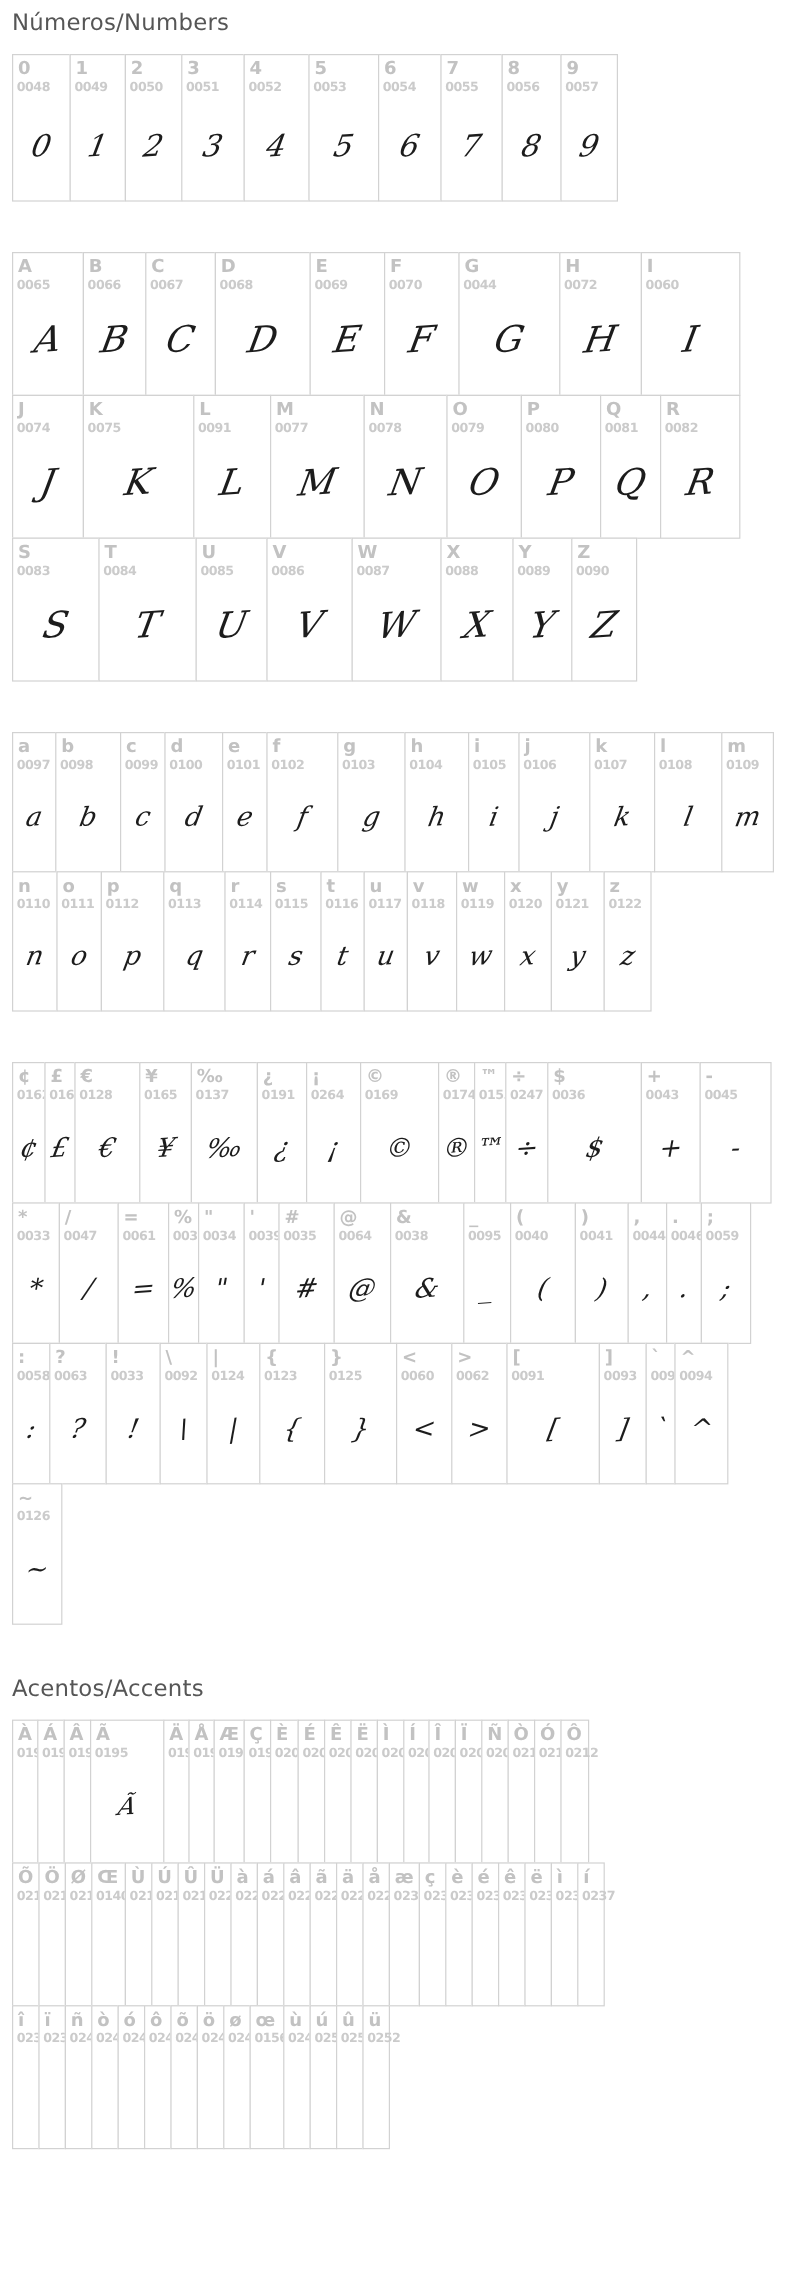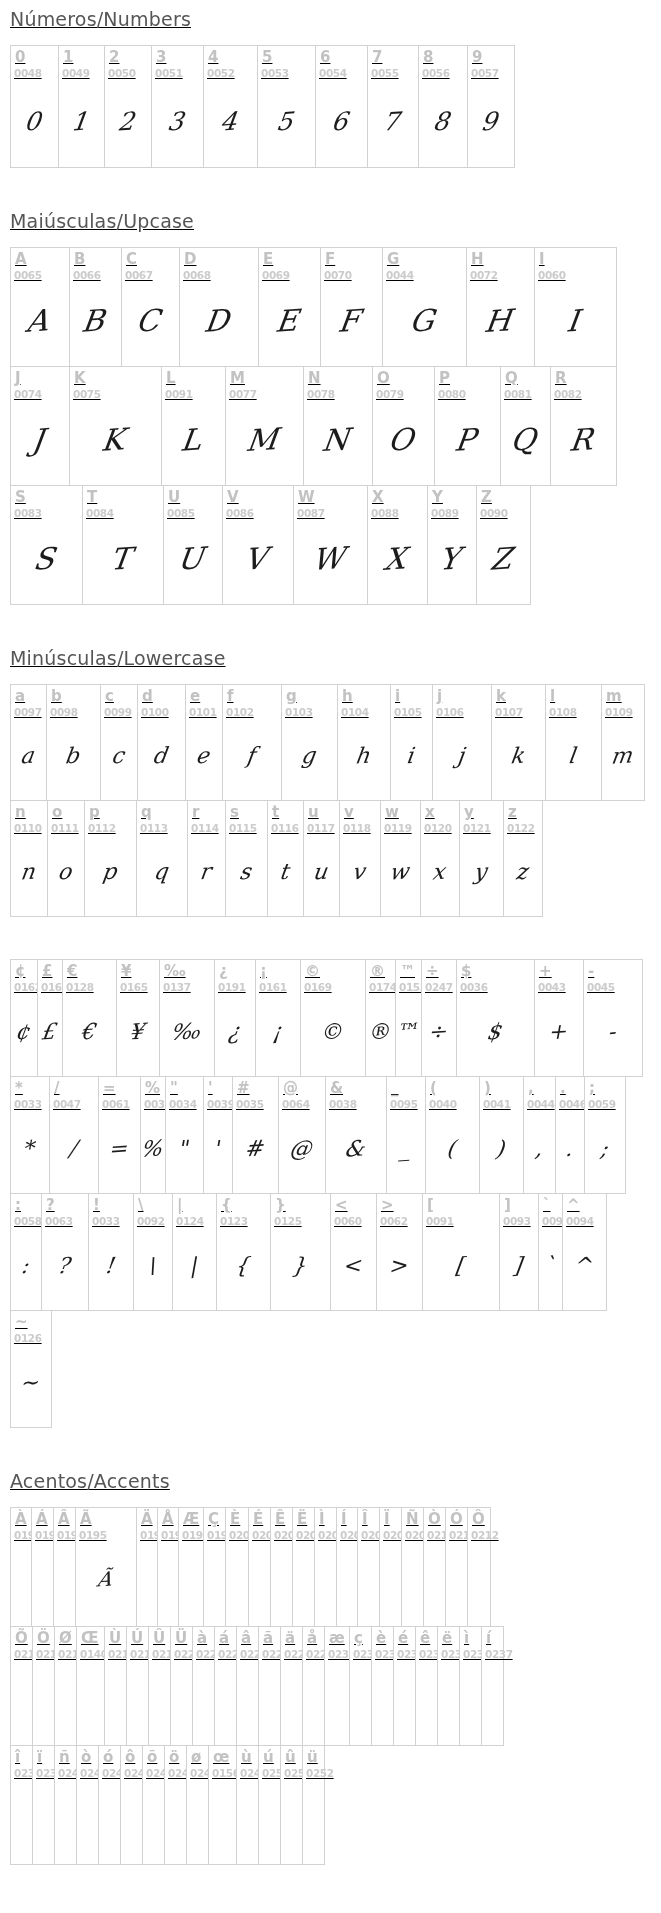--- a/index.html
+++ b/index.html
@@ -8,21 +8,21 @@
     --code-color:#cbcbcb;
     --border-color:#d2d2d2;
     --glyph-color:#1c1c1c;
   }
   html,body{margin:0;padding:0;background:#ffffff;}
   body{
     width:661px;min-height:1913px;
     font-family:"DejaVu Sans","Liberation Sans",sans-serif;
     overflow-x:hidden;
   }
-  .page{padding:8px 0 0 10px;text-decoration:underline;}
+  .page{padding:8px 0 0 10px;}
   .section{margin-top:42px;}
   .section:first-child{margin-top:0;}
   .section-title{
     font-size:19px;font-weight:normal;color:var(--title-color);
     margin:0 0 15px 0;letter-spacing:0.2px;
   }
   .cell-row{display:flex;align-items:flex-start;}
   .cell-row + .cell-row{margin-top:-1px;}
   .cell{
     position:relative;box-sizing:border-box;
@@ -109,21 +109,20 @@
             <div class="cell-glyph">8</div>
           </div>
           <div class="cell numbers" style="width: 48px; height: 123px;">
             <div class="cell-char">9</div>
             <div class="cell-code">0057</div>
             <div class="cell-glyph">9</div>
           </div>
         </div>
       </section>
       <section class="section">
-        <h2 class="section-title">Maiúsculas/Upcase</h2>
         <div class="cell-row">
           <div class="cell upcase" style="width: 60px; height: 120px;">
             <div class="cell-char">A</div>
             <div class="cell-code">0065</div>
             <div class="cell-glyph">A</div>
           </div>
           <div class="cell upcase" style="width: 53px; height: 120px;">
             <div class="cell-char">B</div>
             <div class="cell-code">0066</div>
             <div class="cell-glyph">B</div>
@@ -248,21 +247,20 @@
             <div class="cell-glyph">Y</div>
           </div>
           <div class="cell upcase" style="width: 55px; height: 120px;">
             <div class="cell-char">Z</div>
             <div class="cell-code">0090</div>
             <div class="cell-glyph">Z</div>
           </div>
         </div>
       </section>
       <section class="section">
-        <h2 class="section-title">Minúsculas/Lowercase</h2>
         <div class="cell-row">
           <div class="cell lowercase" style="width: 37px; height: 117px;">
             <div class="cell-char">a</div>
             <div class="cell-code">0097</div>
             <div class="cell-glyph">a</div>
           </div>
           <div class="cell lowercase" style="width: 55px; height: 117px;">
             <div class="cell-char">b</div>
             <div class="cell-code">0098</div>
             <div class="cell-glyph">b</div>
@@ -418,21 +416,21 @@
             <div class="cell-code">0137</div>
             <div class="cell-glyph">‰</div>
           </div>
           <div class="cell symbols" style="width: 42px; height: 118px;">
             <div class="cell-char">¿</div>
             <div class="cell-code">0191</div>
             <div class="cell-glyph">¿</div>
           </div>
           <div class="cell symbols" style="width: 46px; height: 118px;">
             <div class="cell-char">¡</div>
-            <div class="cell-code">0161</div>
+            <div class="cell-code">0264</div>
             <div class="cell-glyph">¡</div>
           </div>
           <div class="cell symbols" style="width: 66px; height: 118px;">
             <div class="cell-char">©</div>
             <div class="cell-code">0169</div>
             <div class="cell-glyph">©</div>
           </div>
           <div class="cell symbols" style="width: 31px; height: 118px;">
             <div class="cell-char">®</div>
             <div class="cell-code">0174</div>

